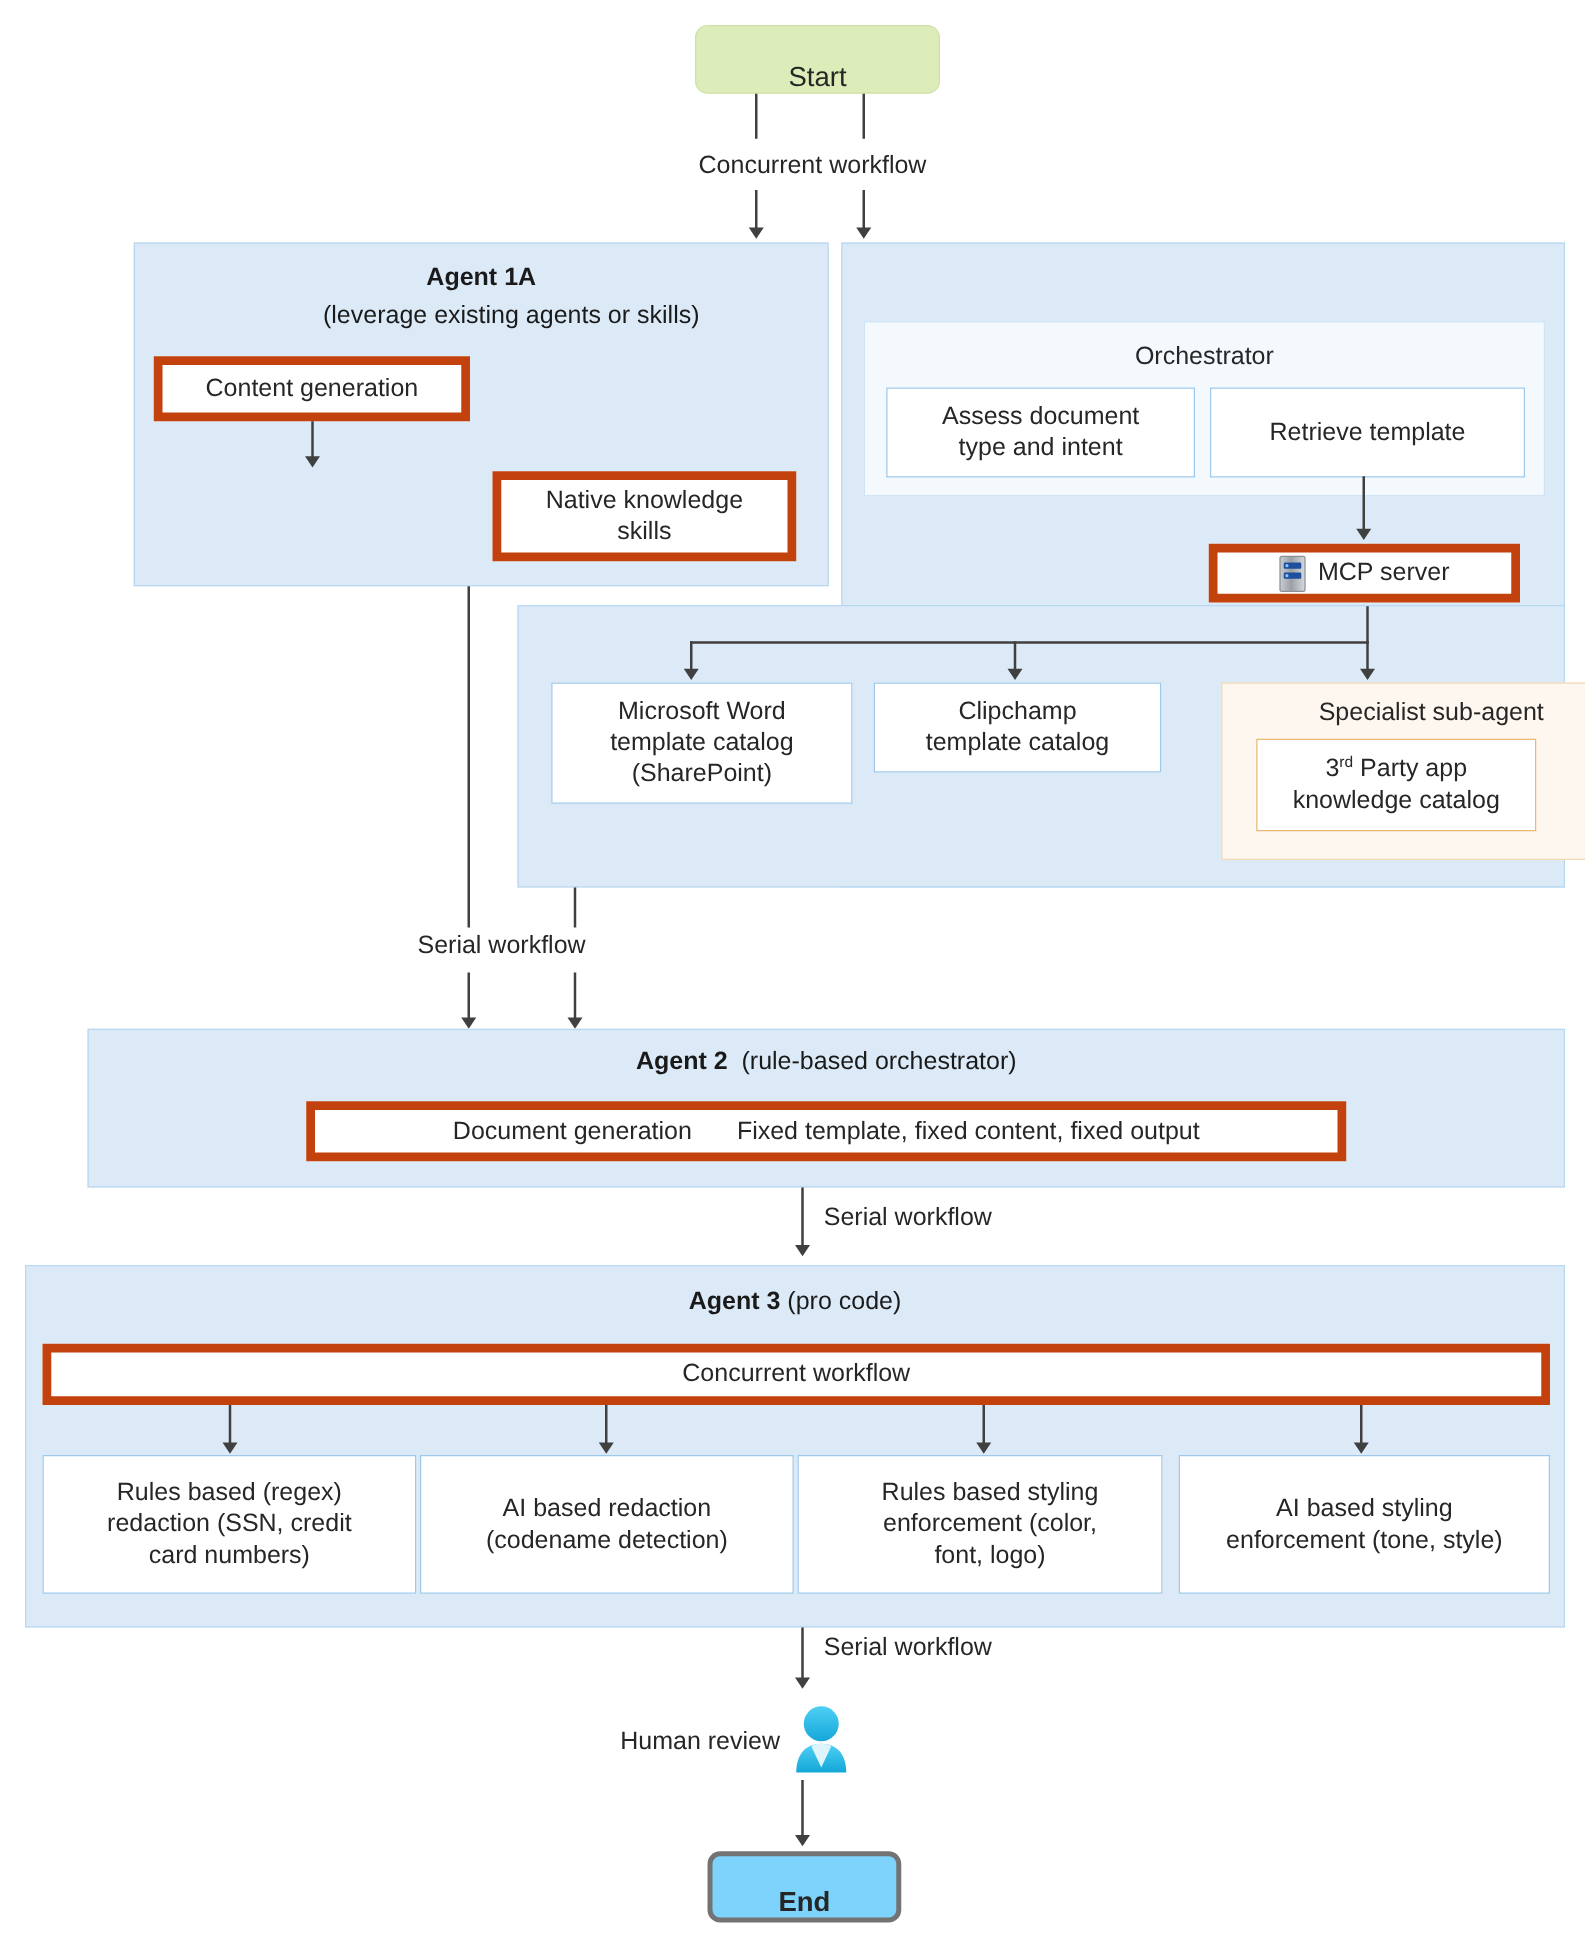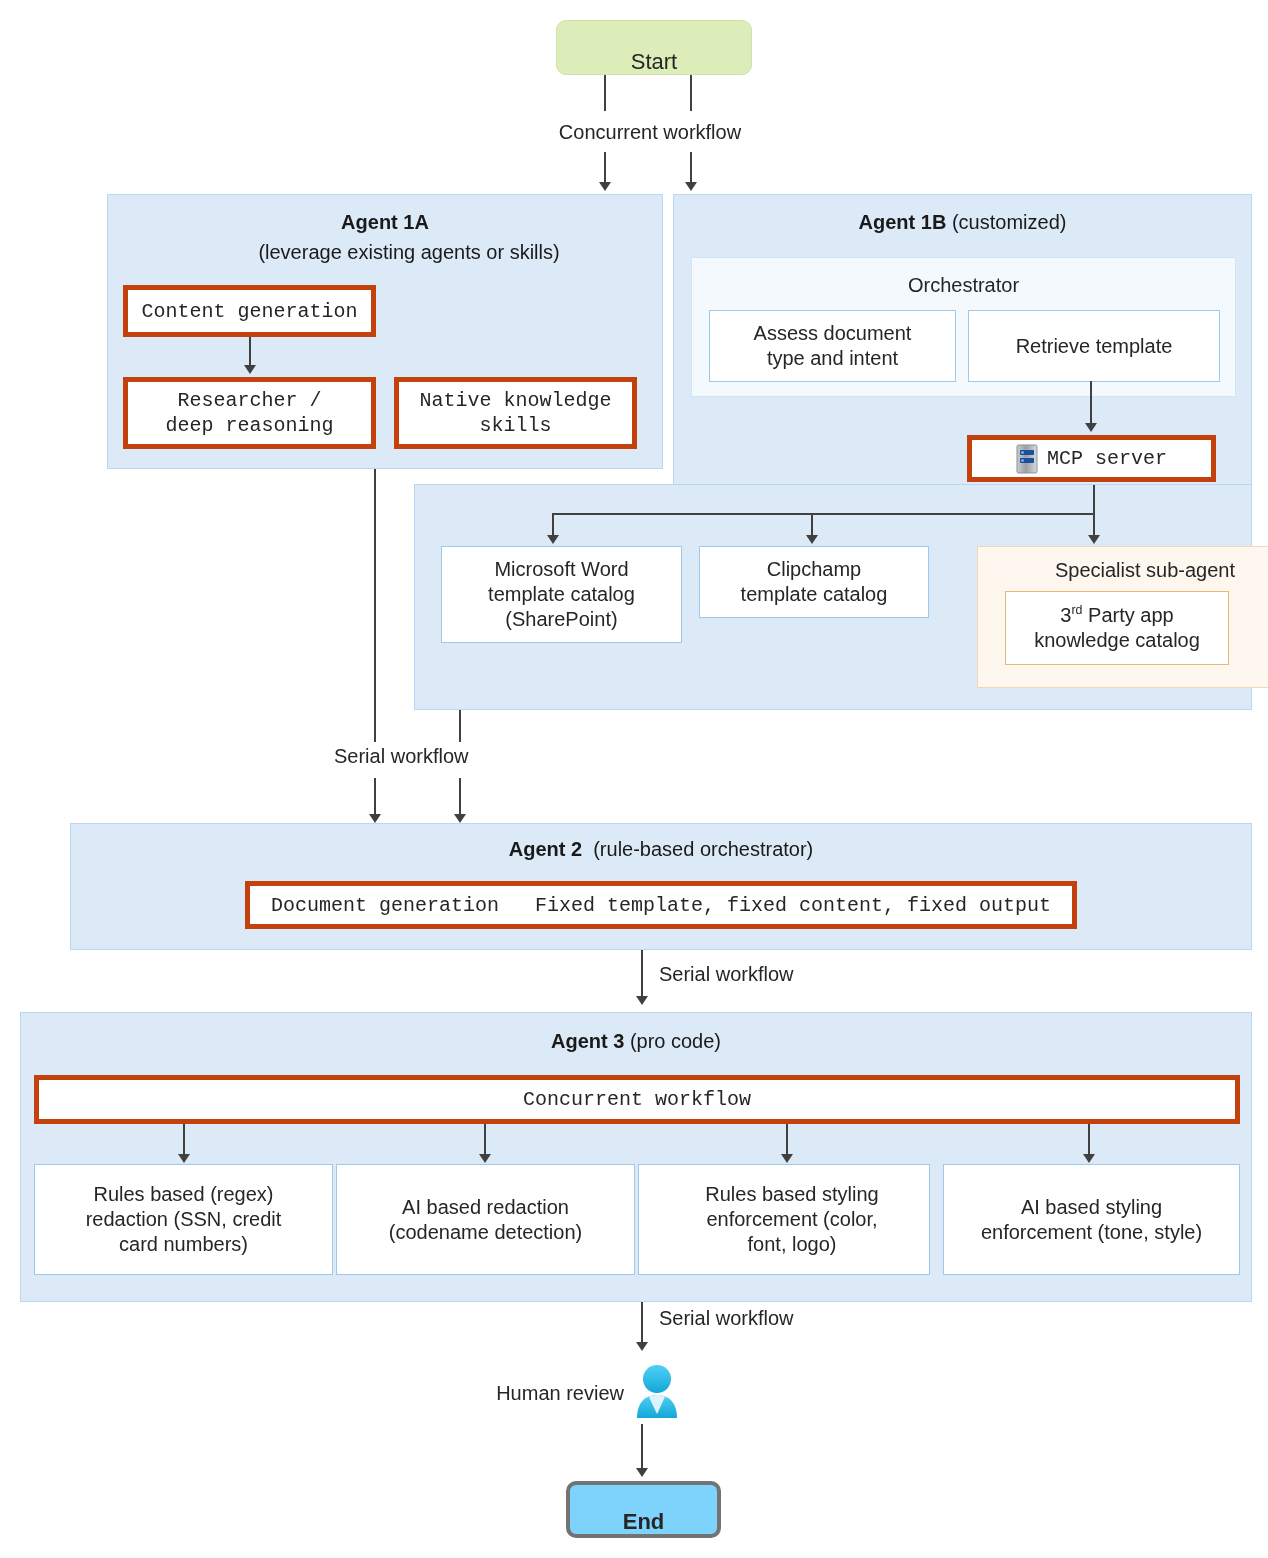--- a/index.html
+++ b/index.html
@@ -45,21 +45,21 @@
 
   
   .node{
     background:#ffffff;
     border:1px solid #a6a6a6;
     font-size:20px;
     line-height:1.25;
     padding:4px 8px;
   }
   .node.blue{border:1px solid #9ec9ea;}
-  .node.gray{border:5px solid #c2410c;font-family:Liberation Mono, monospace;}
+  .node.gray{border:7px solid #c2410c;}
 
   
   .orch{
     background:#f3f9fd;
     border:1px solid #cfe4f5;
   }
   .orch-label{
     position:absolute;left:0;right:0;top:16px;
     text-align:center;font-size:20px;
   }
@@ -133,35 +133,28 @@
       <span>(leverage existing agents or skills)</span>
     </div>
 
     <div class="abs node gray ctr" style="left:15px;top:90px;width:253px;height:52px;">
       <span>Content generation</span>
     </div>
 
     <div class="abs vline" style="left:141px;top:142px;height:31px;"></div>
     <div class="abs arrowhead" style="left:136px;top:170px;"></div>
 
-    <div class="abs node gray ctr" style="left:15px;top:182px;width:253px;height:72px;white-space:pre-line;">
-      <span>Researcher /
-deep reasoning</span>
-    </div>
 
     <div class="abs node gray ctr" style="left:286px;top:182px;width:243px;height:72px;white-space:pre-line;">
       <span>Native knowledge
 skills</span>
     </div>
   </div>
 
   <div class="abs panel" style="left:673px;top:194px;width:579px;height:516px;">
-    <div class="panel-title" style="top:16px;">
-      <b>Agent 1B</b><span>&nbsp;</span><span class="panel-sub">(customized)</span>
-    </div>
 
     <div class="abs orch" style="left:17px;top:62px;width:545px;height:140px;">
       <div class="orch-label">
         <span>Orchestrator</span>
       </div>
       <div class="abs node blue ctr" style="left:17px;top:52px;width:247px;height:72px;white-space:pre-line;">
         <span>Assess document
 type and intent</span>
       </div>
       <div class="abs node blue ctr" style="left:276px;top:52px;width:252px;height:72px;">

